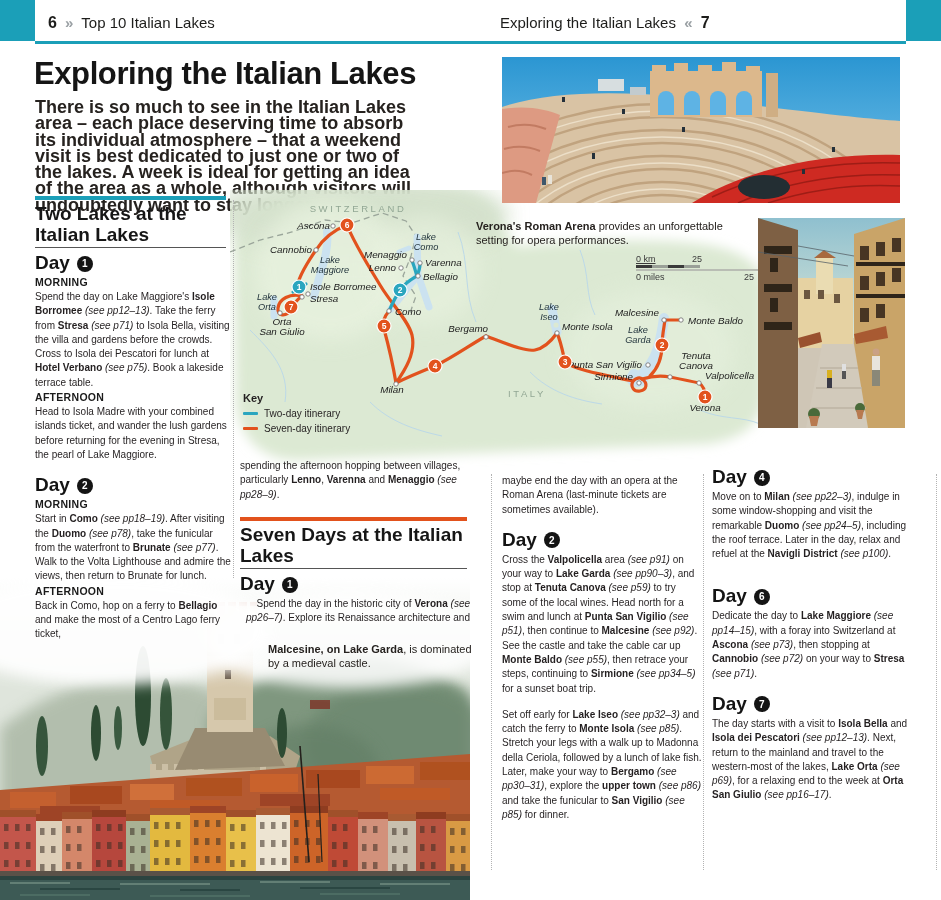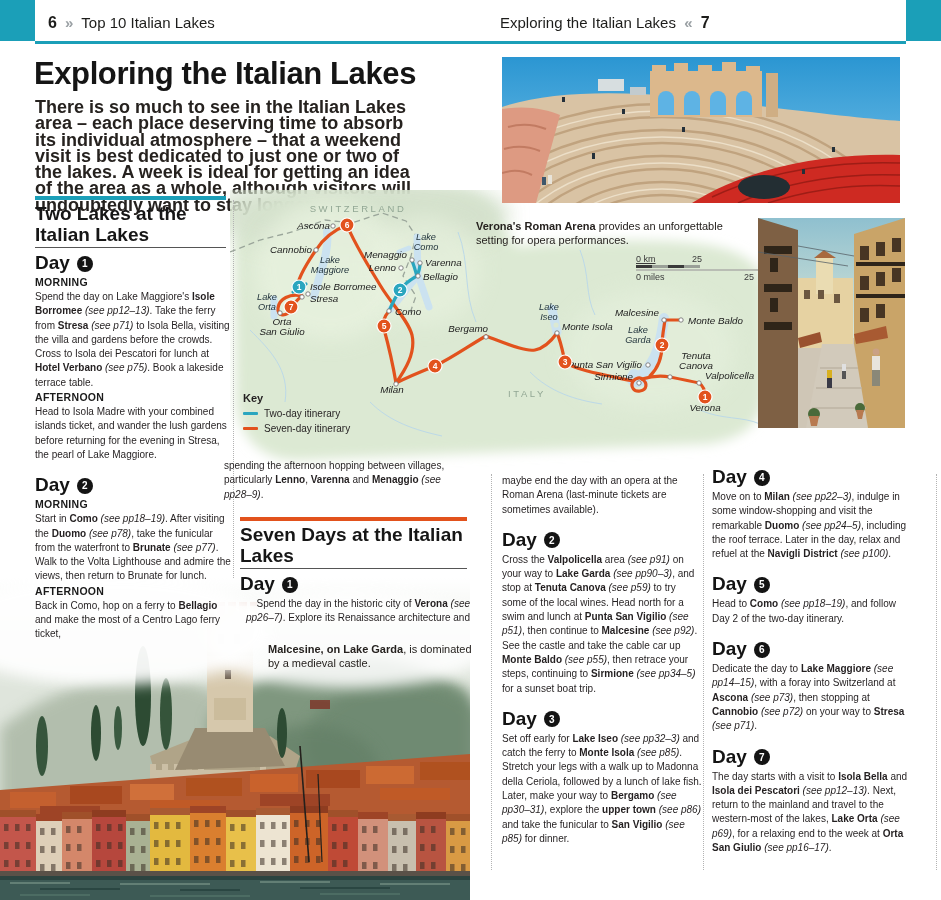--- a/index.html
+++ b/index.html
@@ -253,21 +253,21 @@
       <div class="day-head">
         <span>Day</span><span class="day-circle">2</span>
       </div>
       <div class="mlabel">MORNING</div>
       <p class="body"><span>Start in </span><span class="rt-b">Como</span><span> </span><span class="rt-i">(see pp18–19)</span><span>. After visiting the </span><span class="rt-b">Duomo</span><span> </span><span class="rt-i">(see p78)</span><span>, take the funicular from the waterfront to </span><span class="rt-b">Brunate</span><span> </span><span class="rt-i">(see p77)</span><span>. Walk to the Volta Lighthouse and admire the views, then return to Brunate for lunch.</span></p>
       <div class="mlabel">AFTERNOON</div>
       <p class="body"><span>Back in Como, hop on a ferry to </span><span class="rt-b">Bellagio</span><span> and make the most of a Centro Lago ferry ticket,</span></p>
     </div>
   </div>
 
-  <p class="abs body" style="left:224px;top:459px;width:228px;z-index:2;"><span>spending the afternoon hopping between villages, particularly </span><span class="rt-b">Lenno</span><span>, </span><span class="rt-b">Varenna</span><span> and </span><span class="rt-b">Menaggio</span><span> </span><span class="rt-i">(see pp28–9)</span><span>.</span></p>
+  <p class="abs body" style="left:240px;top:459px;width:228px;z-index:2;"><span>spending the afternoon hopping between villages, particularly </span><span class="rt-b">Lenno</span><span>, </span><span class="rt-b">Varenna</span><span> and </span><span class="rt-b">Menaggio</span><span> </span><span class="rt-i">(see pp28–9)</span><span>.</span></p>
   <div class="abs sec-rule orange-bg" style="left:240px;top:517px;width:227px;"></div>
   <div class="abs sec-head" style="left:240px;top:524px;width:227px;">Seven Days at the Italian Lakes</div>
   <div class="abs sec-sub" style="left:240px;top:568px;width:227px;"></div>
   <div class="abs" style="left:240px;top:573px;width:230px;z-index:2;">
     <div class="day-head">
       <span>Day</span><span class="day-circle">1</span>
     </div>
     <p class="body" style="text-align:right;"><span>Spend the day in the historic city of </span><span class="rt-b">Verona</span><span> </span><span class="rt-i">(see pp26–7)</span><span>. Explore its Renaissance architecture and</span></p>
   </div>
   <p class="abs caption" style="left:268px;top:632px;width:205px;z-index:2;"><span class="rt-b">Malcesine, on Lake Garda</span><span>, is dominated by a medieval castle.</span></p>
@@ -393,35 +393,30 @@
 
   <div class="abs" style="left:502px;top:474px;width:200px;">
     <p class="body"><span>maybe end the day with an opera at the Roman Arena (last-minute tickets are sometimes available).</span></p>
     <div class="gap"></div>
     <div>
       <div class="day-head"><span>Day</span><span class="day-circle">2</span></div>
       <p class="body"><span>Cross the </span><span class="rt-b">Valpolicella</span><span> area </span><span class="rt-i">(see p91)</span><span> on your way to </span><span class="rt-b">Lake Garda</span><span> </span><span class="rt-i">(see pp90–3)</span><span>, and stop at </span><span class="rt-b">Tenuta Canova</span><span> </span><span class="rt-i">(see p59)</span><span> to try some of the local wines. Head north for a swim and lunch at </span><span class="rt-b">Punta San Vigilio</span><span> </span><span class="rt-i">(see p51)</span><span>, then continue to </span><span class="rt-b">Malcesine</span><span> </span><span class="rt-i">(see p92)</span><span>. See the castle and take the cable car up </span><span class="rt-b">Monte Baldo</span><span> </span><span class="rt-i">(see p55)</span><span>, then retrace your steps, continuing to </span><span class="rt-b">Sirmione</span><span> </span><span class="rt-i">(see pp34–5)</span><span> for a sunset boat trip.</span></p>
     </div>
     <div class="gap"></div>
     <div>
-      <div class="day-head"><span>Day</span><span class="day-circle">3</span></div>
       <p class="body"><span>Set off early for </span><span class="rt-b">Lake Iseo</span><span> </span><span class="rt-i">(see pp32–3)</span><span> and catch the ferry to </span><span class="rt-b">Monte Isola</span><span> </span><span class="rt-i">(see p85)</span><span>. Stretch your legs with a walk up to Madonna della Ceriola, followed by a lunch of lake fish. Later, make your way to </span><span class="rt-b">Bergamo</span><span> </span><span class="rt-i">(see pp30–31)</span><span>, explore the </span><span class="rt-b">upper town</span><span> </span><span class="rt-i">(see p86)</span><span> and take the funicular to </span><span class="rt-b">San Vigilio</span><span> </span><span class="rt-i">(see p85)</span><span> for dinner.</span></p>
     </div>
   </div>
 
   <div class="abs" style="left:712px;top:466px;width:196px;">
     <div>
       <div class="day-head"><span>Day</span><span class="day-circle">4</span></div>
       <p class="body"><span>Move on to </span><span class="rt-b">Milan</span><span> </span><span class="rt-i">(see pp22–3)</span><span>, indulge in some window-shopping and visit the remarkable </span><span class="rt-b">Duomo</span><span> </span><span class="rt-i">(see pp24–5)</span><span>, including the roof terrace. Later in the day, relax and refuel at the </span><span class="rt-b">Navigli District</span><span> </span><span class="rt-i">(see p100)</span><span>.</span></p>
     </div>
     <div class="gap"></div>
-    <div>
-      <div class="day-head"><span>Day</span><span class="day-circle">5</span></div>
-      <p class="body"><span>Head to </span><span class="rt-b">Como</span><span> </span><span class="rt-i">(see pp18–19)</span><span>, and follow Day 2 of the two-day itinerary.</span></p>
-    </div>
     <div class="gap"></div>
     <div>
       <div class="day-head"><span>Day</span><span class="day-circle">6</span></div>
       <p class="body"><span>Dedicate the day to </span><span class="rt-b">Lake Maggiore</span><span> </span><span class="rt-i">(see pp14–15)</span><span>, with a foray into Switzerland at </span><span class="rt-b">Ascona</span><span> </span><span class="rt-i">(see p73)</span><span>, then stopping at </span><span class="rt-b">Cannobio</span><span> </span><span class="rt-i">(see p72)</span><span> on your way to </span><span class="rt-b">Stresa</span><span> </span><span class="rt-i">(see p71)</span><span>.</span></p>
     </div>
     <div class="gap"></div>
     <div>
       <div class="day-head"><span>Day</span><span class="day-circle">7</span></div>
       <p class="body"><span>The day starts with a visit to </span><span class="rt-b">Isola Bella</span><span> and </span><span class="rt-b">Isola dei Pescatori</span><span> </span><span class="rt-i">(see pp12–13)</span><span>. Next, return to the mainland and travel to the western-most of the lakes, </span><span class="rt-b">Lake Orta</span><span> </span><span class="rt-i">(see p69)</span><span>, for a relaxing end to the week at </span><span class="rt-b">Orta San Giulio</span><span> </span><span class="rt-i">(see pp16–17)</span><span>.</span></p>
     </div>

